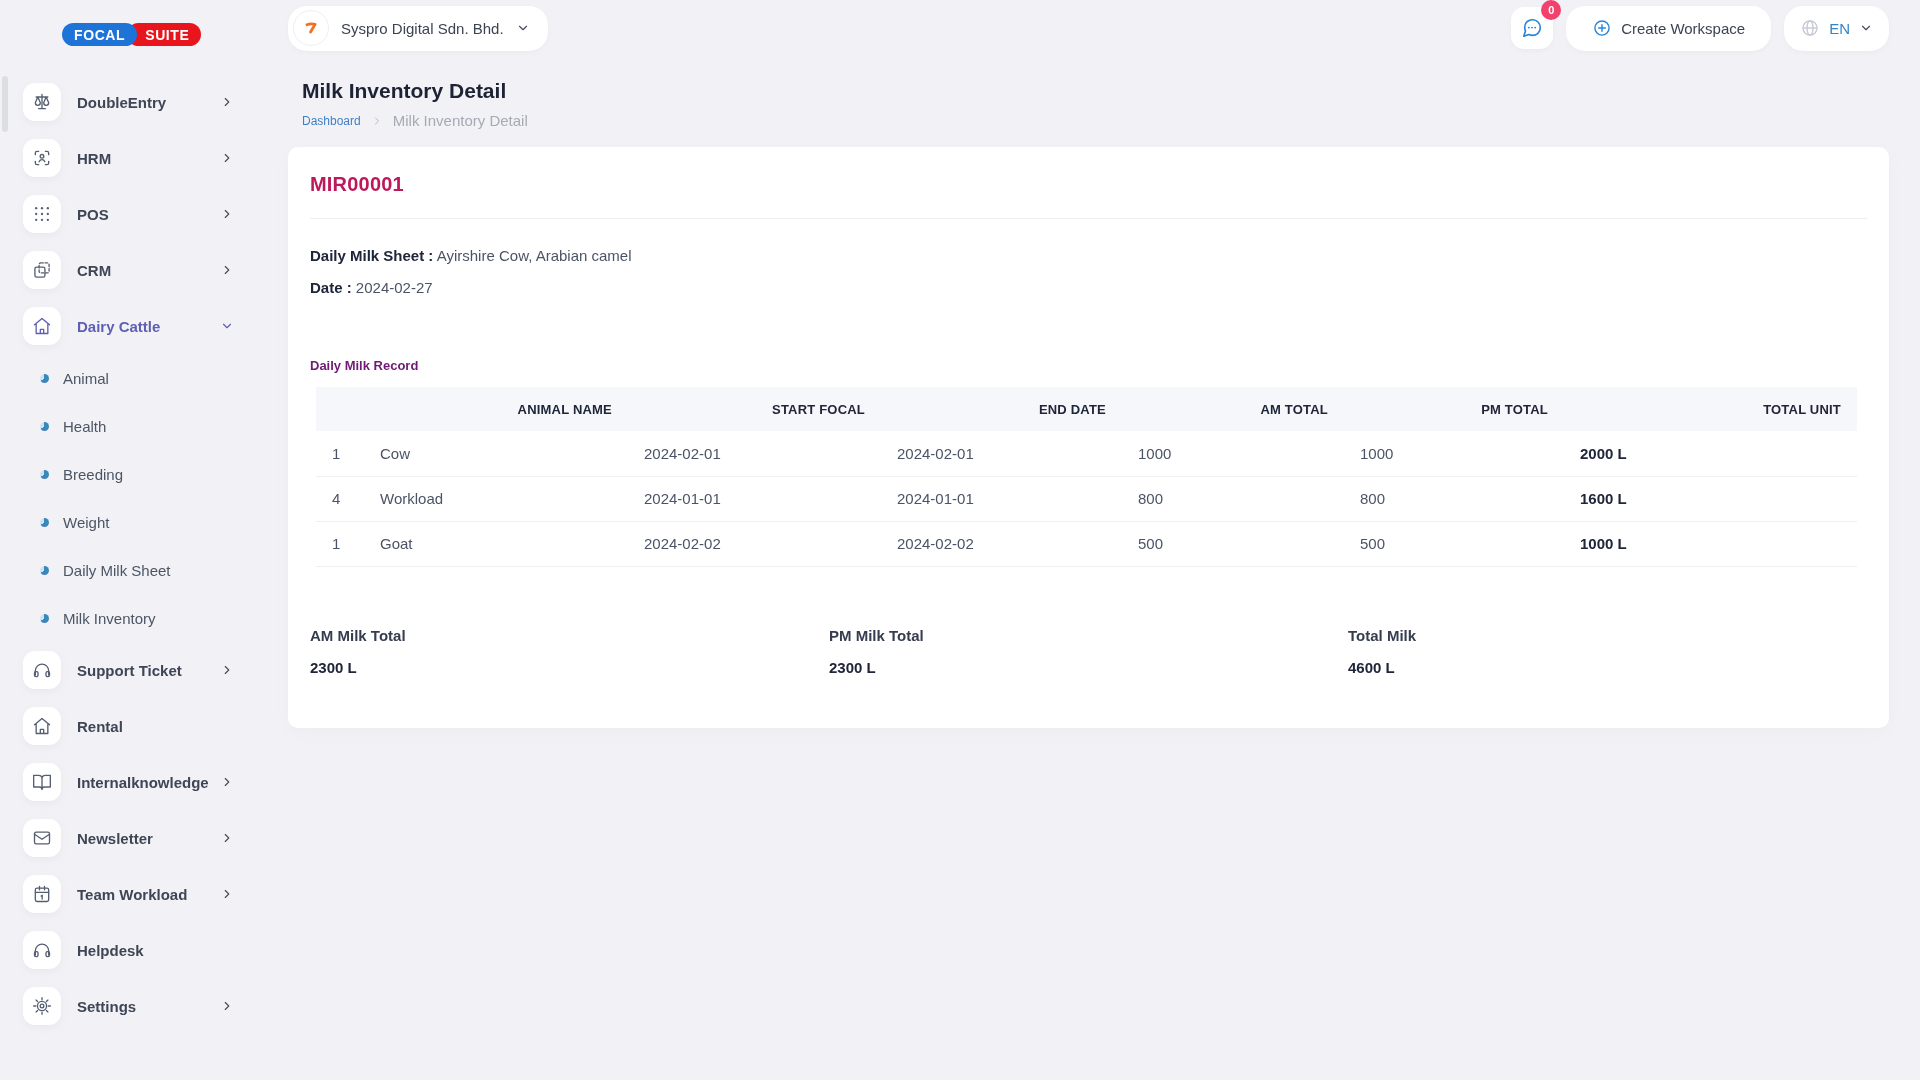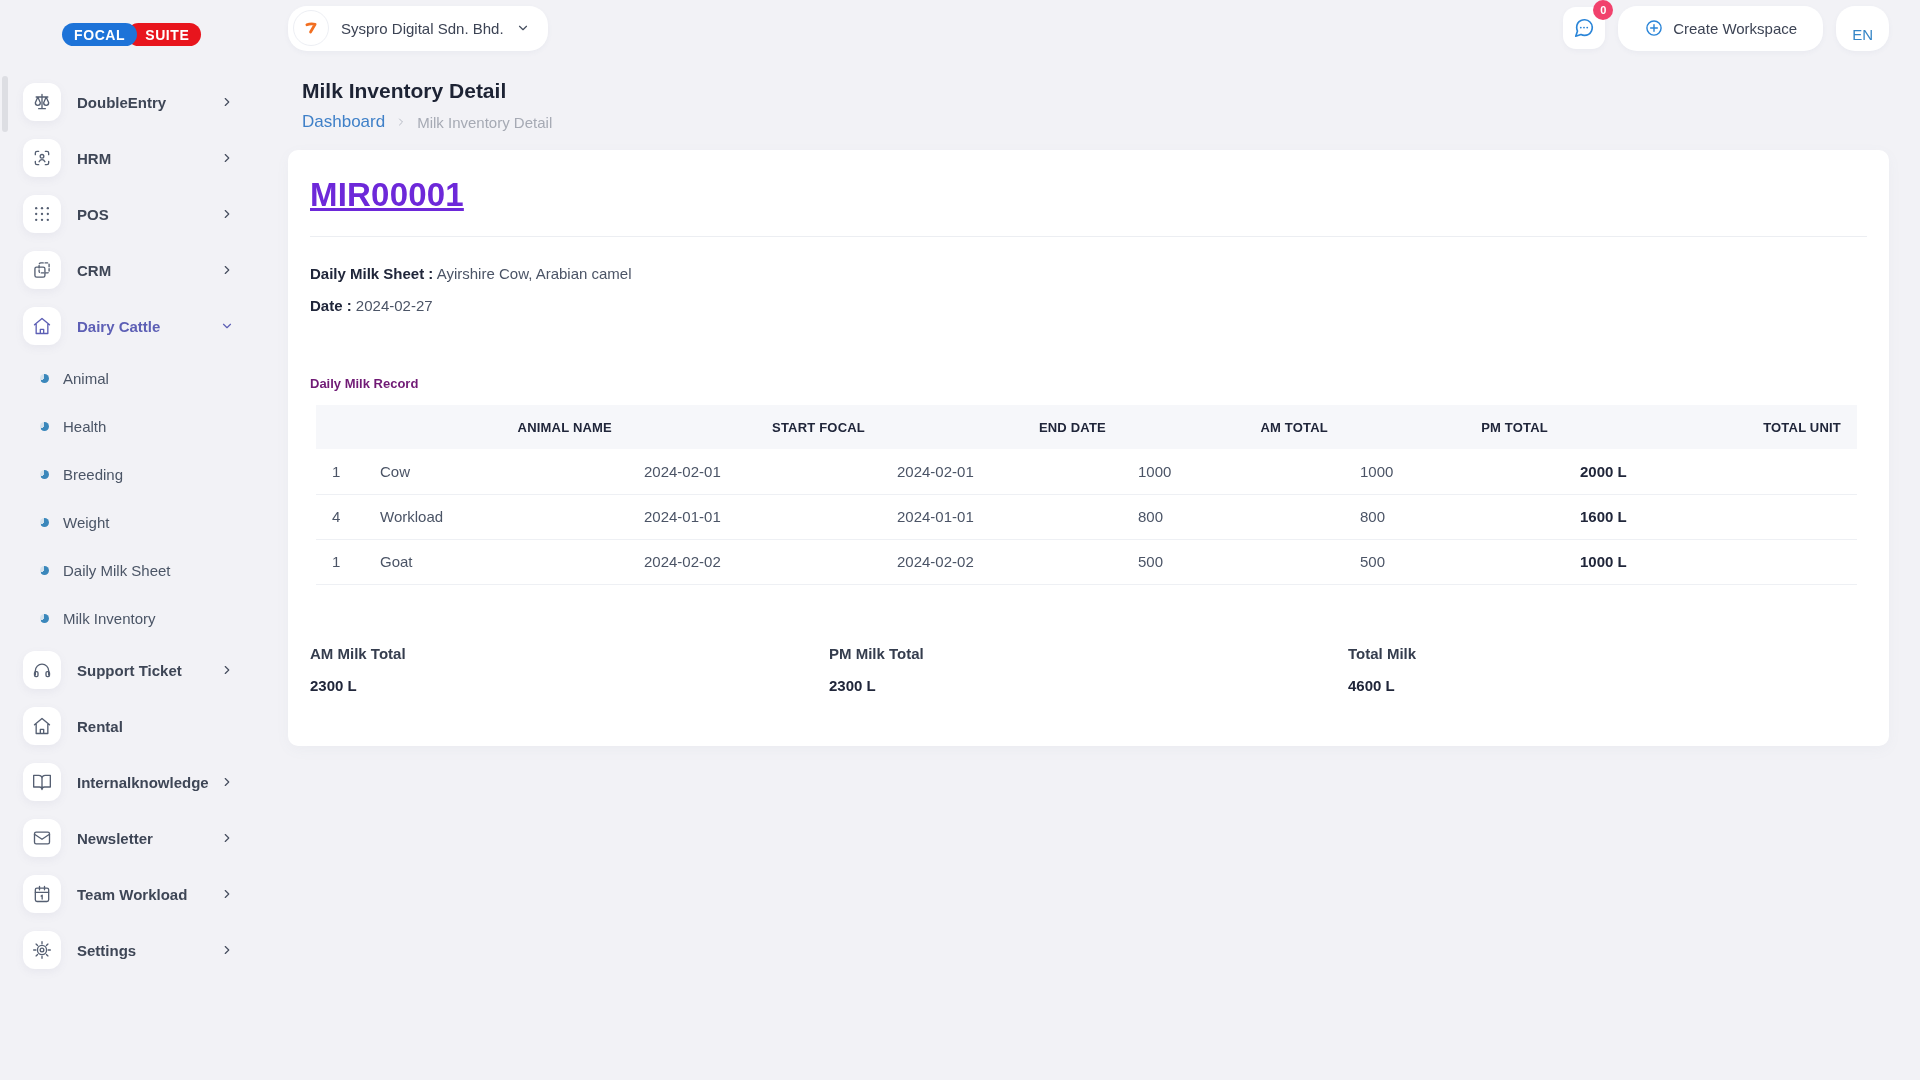--- a/index.html
+++ b/index.html
@@ -50,33 +50,33 @@
   .spacer { flex:1; }
   .right-cluster { display:flex; align-items:center; gap:13px; }
   .icon-btn { width:42px; height:42px; border-radius:13px; background:#fff; position:relative;
               box-shadow:0 2px 5px rgba(110,120,150,.06); display:flex; align-items:center; justify-content:center; cursor:pointer; }
   .badge { position:absolute; top:-7px; right:-8px; min-width:20px; height:20px; border-radius:10px;
            background:#f1416c; color:#fff; font-size:11px; font-weight:bold;
            display:flex; align-items:center; justify-content:center; padding:0 6px; }
   .btn-label { font-size:15px; color:#3c4354; }
   .create-ws { padding:0 26px; gap:9px; }
   .workspace { padding:0 16px; gap:9px; }
-  .lang { padding:0 16px; gap:20px;flex-direction:column; }
+  .lang { padding:0 16px; gap:9px; }
   .lang .btn-label { color:#3585c6; }
 
   .page-head { margin:28px 0 0 14px; }
   .page-title { font-size:21px; font-weight:bold; color:#1d2334; }
   .breadcrumb { display:flex; align-items:center; margin-top:9px; gap:10px; }
-  .breadcrumb .link { font-size:17px; color:#3f80c8; cursor:pointer; }
+  .breadcrumb .link { font-size:12px; color:#3f80c8; cursor:pointer; }
   .breadcrumb .sep { width:12px; height:12px; stroke:#b6bac4; stroke-width:2; fill:none; stroke-linecap:round; stroke-linejoin:round; }
   .breadcrumb .current { font-size:15px; color:#a6aab4; }
 
   .card { margin-top:18px; background:#fff; border-radius:10px; box-shadow:0 4px 14px rgba(120,130,160,.05);
           padding:26px 22px 52px; }
-  .record-id { font-size:33px; font-weight:bold; color:#6d28d9; letter-spacing:.2px;text-decoration:underline; }
+  .record-id { font-size:20px; font-weight:bold; color:#be185d; letter-spacing:.2px; }
   .card hr { border:none; border-top:1px solid #eceef2; margin-top:22px; }
   .meta { margin-top:28px; font-size:15px; color:#4b5466; }
   .meta + .meta { margin-top:15px; }
   .meta .lbl { font-weight:bold; color:#20263a; }
   .section-title { margin-top:62px; font-size:13px; font-weight:bold; color:#701a75; }
 
   table.milk { margin:14px 6px 0; width:1541px; border-collapse:collapse; table-layout:fixed; }
   table.milk thead tr { background:#f6f7fa; height:44px; }
   table.milk th { text-align:right; font-size:13px; font-weight:bold; color:#20263a; letter-spacing:.2px; padding:0 16px; }
   table.milk td { font-size:15px; color:#4b5466; padding:0 16px; height:45px; border-bottom:1px solid #eef0f4; }
@@ -253,20 +253,30 @@
               <path d="M4 10h16M9 3v4M15 3v4M11 14.5l1.2-1v4.5"></path>
             </svg>
         </span>
         <span class="label">Team Workload</span>
         <svg class="chev" viewBox="0 0 24 24">
             <polyline points="9 6 15 12 9 18"></polyline>
           </svg>
       </div>
 
 
+      <div class="nav-item">
+        <span class="tile">
+          <svg class="ico" viewBox="0 0 24 24">
+              <path d="M4 18v-5a8 8 0 0 1 16 0v5"></path>
+              <rect x="3" y="14" width="4.2" height="6" rx="1.6"></rect>
+              <rect x="16.8" y="14" width="4.2" height="6" rx="1.6"></rect>
+            </svg>
+        </span>
+        <span class="label">Helpdesk</span>
+      </div>
 
       <div class="nav-item">
         <span class="tile">
           <svg class="ico" viewBox="0 0 24 24">
               <circle cx="12" cy="12" r="5.5"></circle>
               <circle cx="12" cy="12" r="2.2"></circle>
               <path d="M19.5 12H22M12 19.5V22M4.5 12H2M12 4.5V2M17.3 17.3l1.8 1.8M6.7 17.3l-1.8 1.8M6.7 6.7 4.9 4.9M17.3 6.7l1.8-1.8"></path>
             </svg>
         </span>
         <span class="label">Settings</span>

